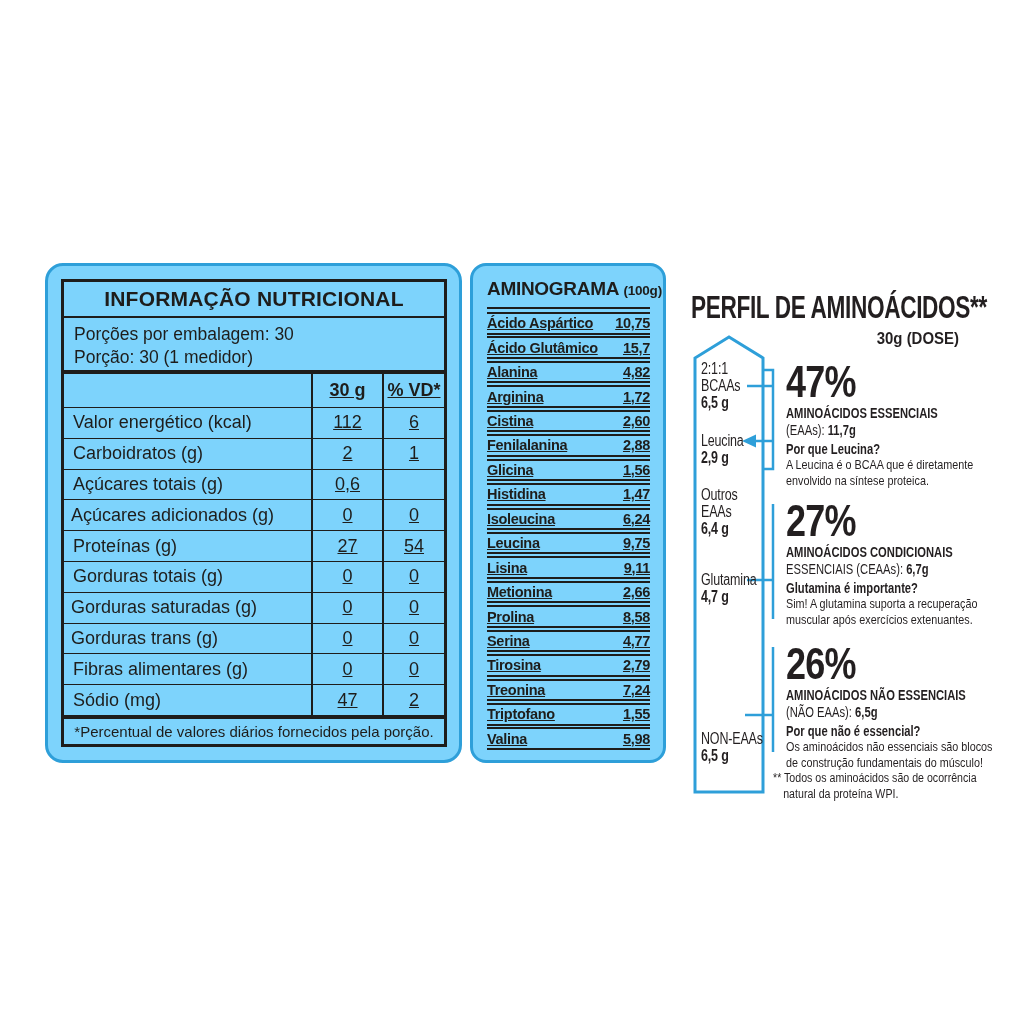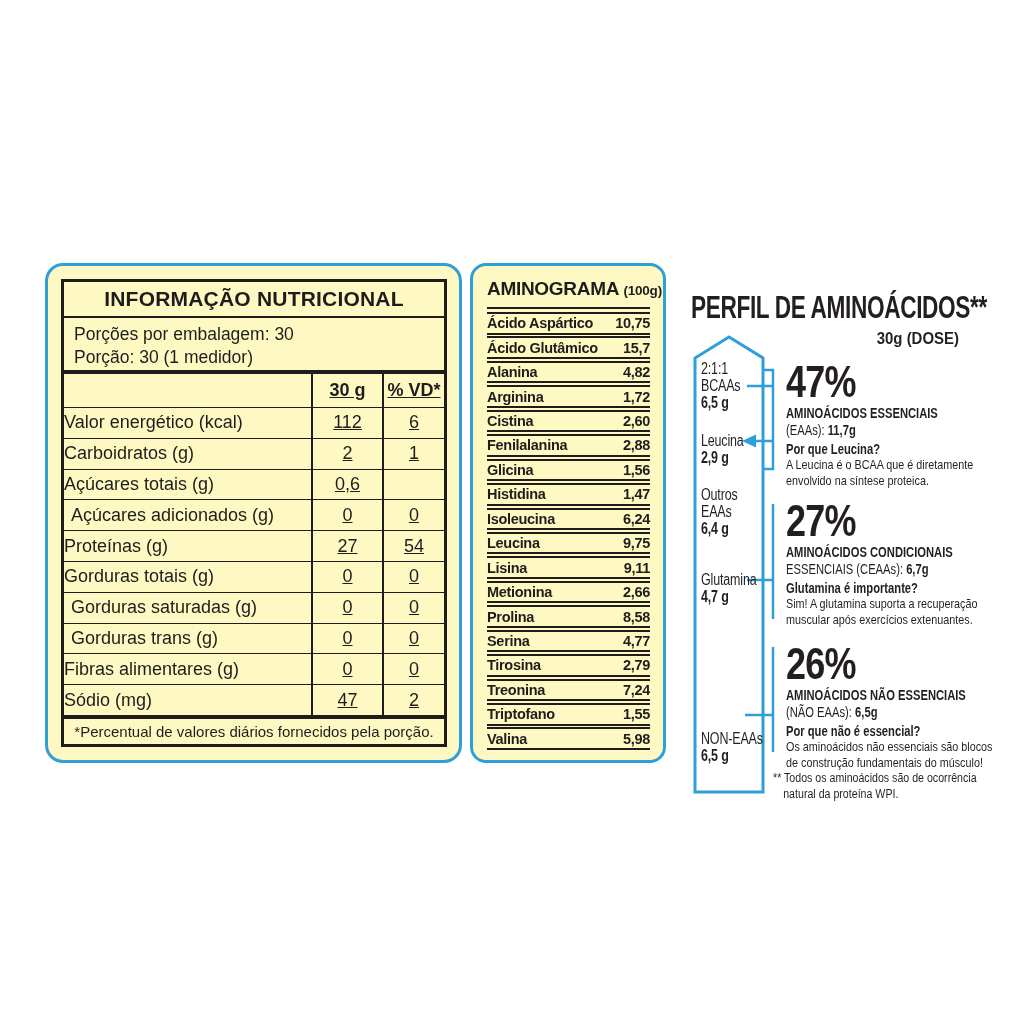--- a/index.html
+++ b/index.html
@@ -3,52 +3,52 @@
 <meta charset="utf-8">
 <style>
   html,body{margin:0;padding:0;}
   body{
     width:1024px;height:1024px;background:#ffffff;position:relative;overflow:hidden;
     font-family:"Liberation Sans","DejaVu Sans",sans-serif;color:#1e1d1b;
     -webkit-font-smoothing:antialiased;
   }
   
   .bluepanel{
-    position:absolute;background:#fef9c3;border:3px solid #2e9fd9;box-sizing:border-box;
+    position:absolute;background:#7dd3fc;border:3px solid #2e9fd9;box-sizing:border-box;
   }
   
   .nutrition{left:45px;top:263px;width:417px;height:500px;border-radius:18px;}
   .nbox{
     position:absolute;left:13px;right:12px;top:13px;bottom:13px;
     border:3px solid #1e1d1b;box-sizing:border-box;display:flex;flex-direction:column;
   }
   .ntitle{
     height:34px;display:flex;align-items:center;justify-content:center;
     font-weight:bold;font-size:21px;border-bottom:2px solid #1e1d1b;letter-spacing:.2px;
   }
   .nserv{padding:5px 10px 0;font-size:17.5px;line-height:23px;height:52px;box-sizing:border-box;}
   .ngrid{display:grid;grid-template-columns:247px 71px 1fr;}
   .nhead{border-top:4px solid #1e1d1b;height:37px;box-sizing:border-box;font-weight:bold;font-size:18px;}
   .vcell{border-left:2px solid #1e1d1b;display:flex;align-items:center;justify-content:center;height:100%;box-sizing:border-box;text-decoration:underline;}
   .nrows{height:312px;display:flex;flex-direction:column;border-bottom:4px solid #1e1d1b;box-sizing:border-box;}
   .nrow{flex:1;font-size:18px;align-items:stretch;border-top:1.5px solid #1e1d1b;}
-  .nrow .lab{display:flex;align-items:center;}
+  .nrow .lab{padding-left:9px;display:flex;align-items:center;}
   .nrow .lab.ind{padding-left:7px;}
   .nfoot{flex:1;display:flex;align-items:center;justify-content:center;font-size:15px;}
   
   .amino{left:470px;top:263px;width:196px;height:500px;border-radius:16px;
     padding:12px 13px 10px 14px;display:flex;flex-direction:column;}
   .atitle{font-weight:bold;font-size:19px;letter-spacing:-.3px;height:29px;
     border-bottom:2px solid #1e1d1b;white-space:nowrap;}
   .aunit{font-size:13.5px;letter-spacing:-.2px;text-align:center;}
   .arows{flex:1;display:flex;flex-direction:column;justify-content:space-between;margin-top:3px;}
   .arow{
     display:flex;justify-content:space-between;align-items:center;
     border-top:2px solid #1e1d1b;border-bottom:2px solid #1e1d1b;
-    font-weight:bold;font-size:14.5px;letter-spacing:-.3px;height:22.5px;box-sizing:border-box;
+    font-weight:bold;font-size:14.5px;letter-spacing:-.3px;height:22.5px;box-sizing:border-box;text-decoration:underline;
   }
   
   .profile{position:absolute;left:691px;top:258px;width:302px;height:540px;color:#231f20;margin-top:32px;}
   .ptitle{
     position:absolute;left:0;top:0;font-size:31px;font-weight:bold;white-space:nowrap;
     transform:scaleX(.73);transform-origin:0 0;letter-spacing:-.5px;
   }
   .pdose{
     position:absolute;left:95px;top:39px;width:173px;text-align:right;font-weight:bold;
     font-size:17px;transform:scaleX(.88);transform-origin:100% 0;white-space:nowrap;

